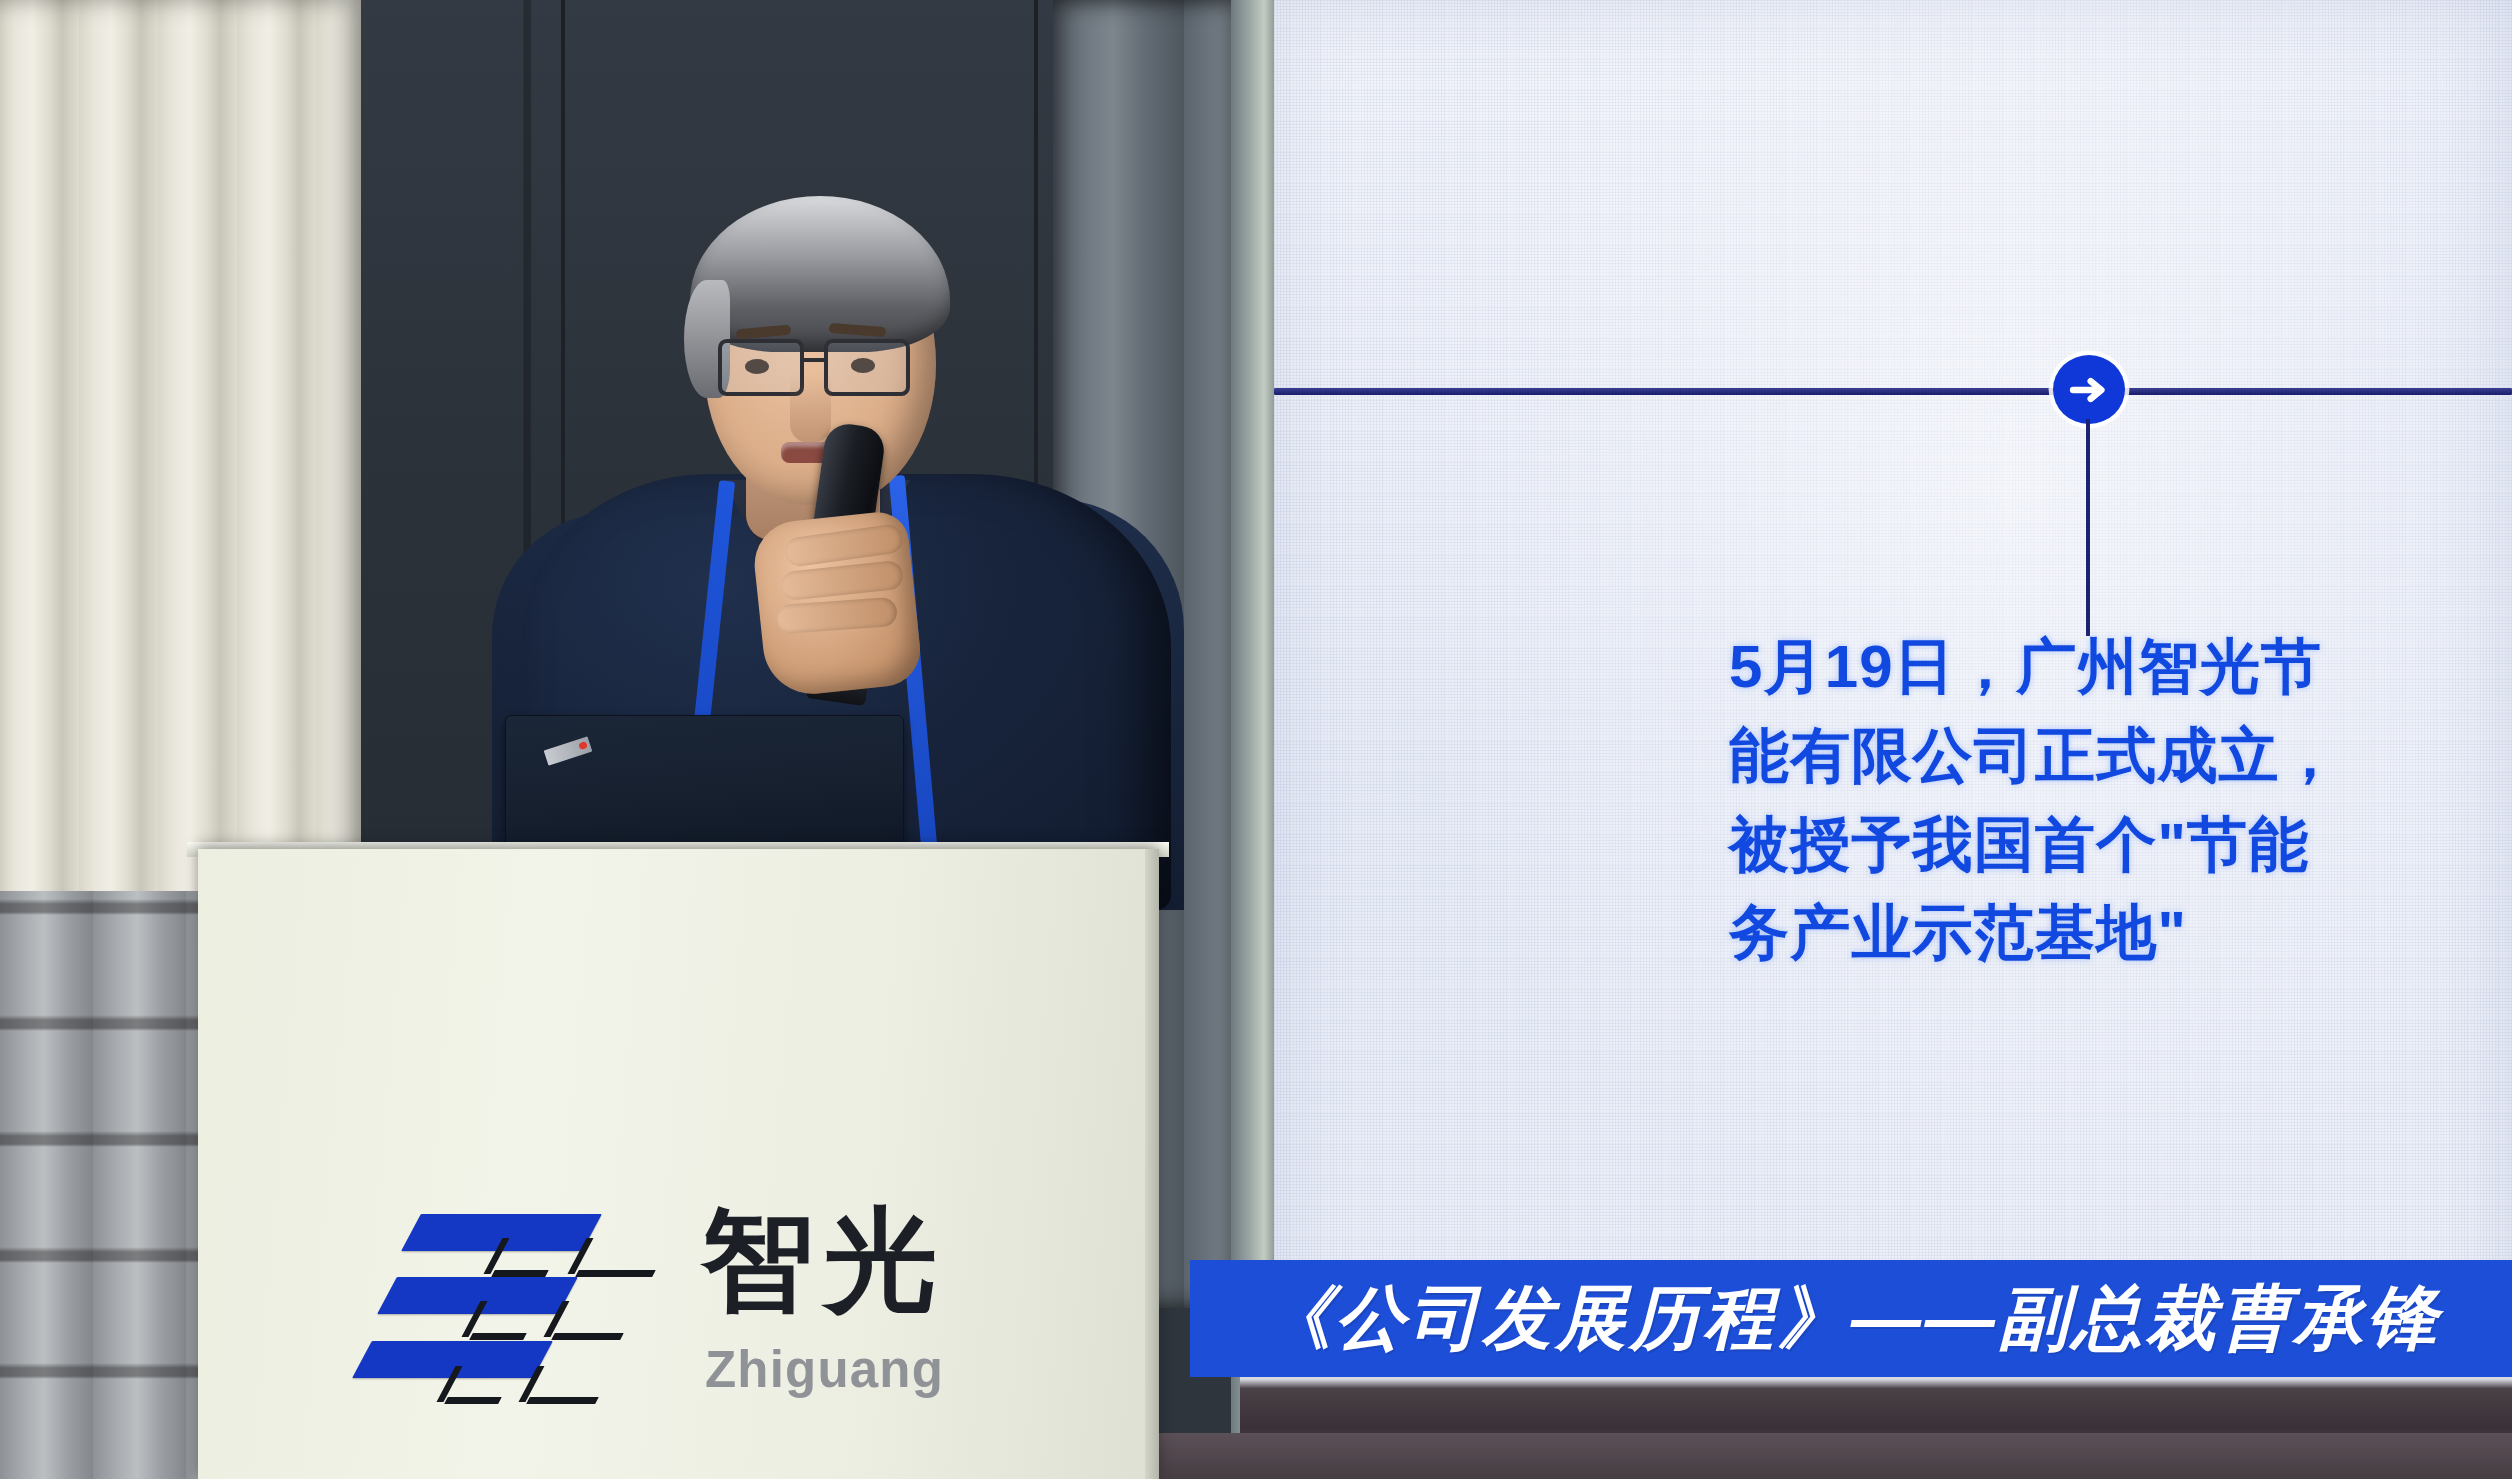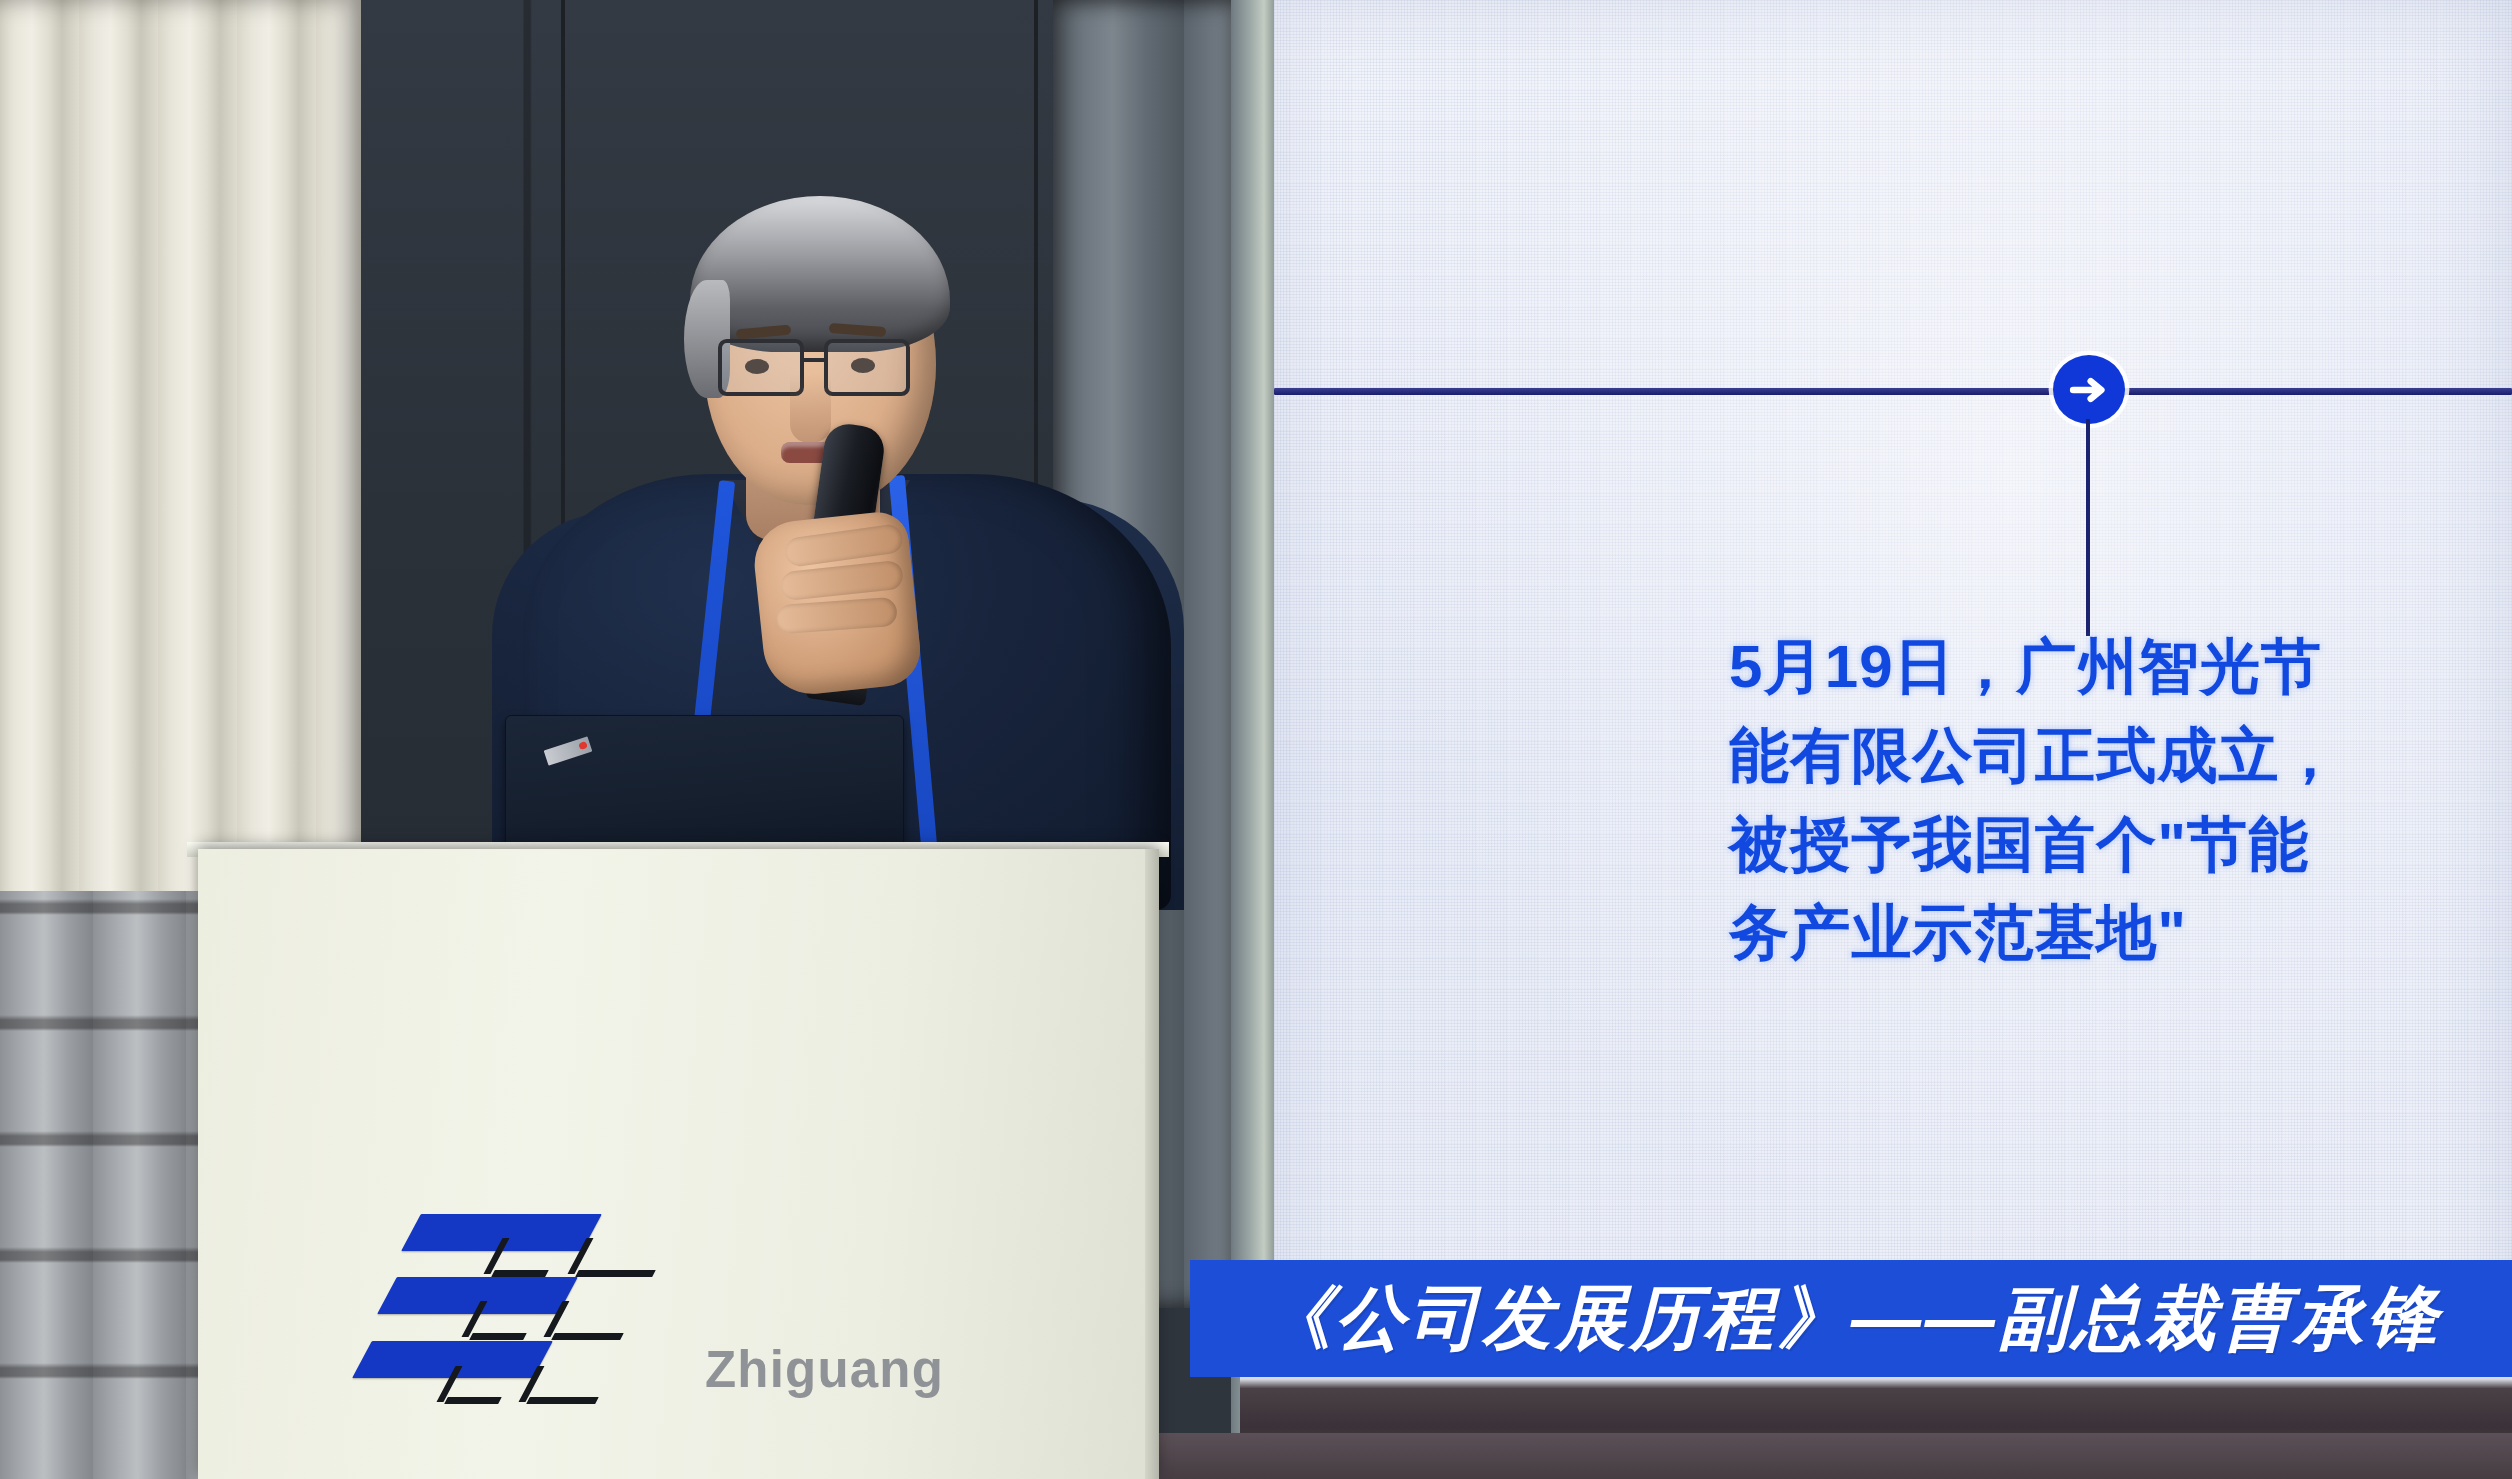--- a/index.html
+++ b/index.html
@@ -431,20 +431,21 @@
       <div class="logo-tick v" style="left:122px; top:27.4px;"></div>
       <div class="logo-tick" style="left:182px; top:123px; width:69px;"></div>
       <div class="logo-tick v" style="left:182px; top:91px;"></div>
       <div class="logo-tick" style="left:100px; top:123px; width:54px;"></div>
       <div class="logo-tick v" style="left:100px; top:91px;"></div>
       <div class="logo-tick" style="left:157px; top:187px; width:69px;"></div>
       <div class="logo-tick v" style="left:157px; top:156px;"></div>
       <div class="logo-tick" style="left:75px; top:187px; width:54px;"></div>
       <div class="logo-tick v" style="left:75px; top:156px;"></div>
     </div>
+    <div class="logo-cn">智光</div>
     <div class="logo-en">Zhiguang</div>
   </div>
 
   <div class="caption">
     <span class="caption-text">《公司发展历程》——副总裁曹承锋</span>
   </div>
 
 </div>
 
 

